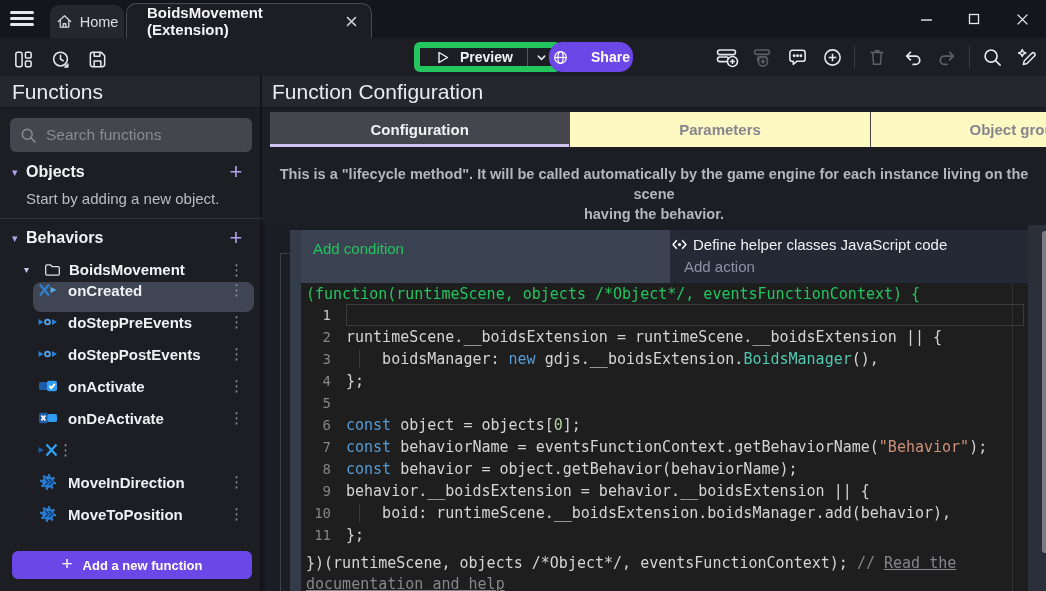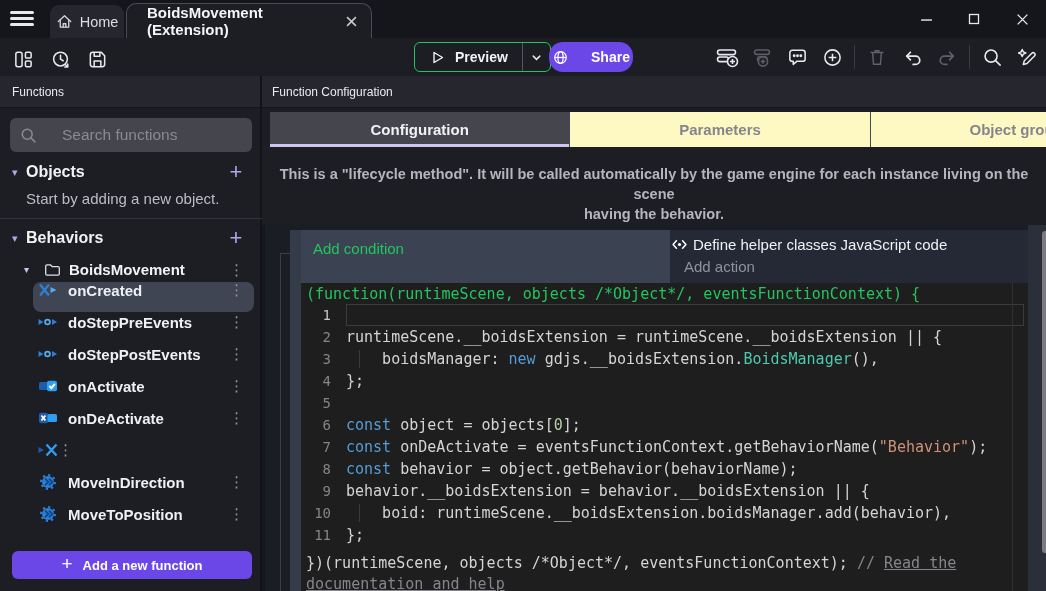--- a/index.html
+++ b/index.html
@@ -18,38 +18,38 @@
   .tab-doc { position:absolute; left:126px; top:3px; height:35px; width:246px; background:#1d1d24;
              border:1px solid #4b4b54; border-bottom:none; border-radius:10px 10px 0 0;
              display:flex; align-items:center; padding:0 14px 0 20px; gap:12px; }
   .tab-doc .lbl { font-size:15px; font-weight:bold; color:#f4f4f8; flex:1; }
   .winbtn { position:absolute; top:5px; width:30px; height:28px; display:flex; align-items:center; justify-content:center; }
 
   
   .toolbar { position:absolute; left:0; top:38px; width:1046px; height:38px; background:#1d1d24; }
   .tb-left { position:absolute; left:10px; top:8px; display:flex; gap:11px; }
   .btn-preview { position:absolute; left:414px; top:4px; height:30px; display:flex; align-items:stretch;
-                 border:1px solid #22c55e; border-radius:6px; overflow:hidden; }
+                 border:6px solid #22c55e; border-radius:6px; overflow:hidden; }
   .btn-preview .pmain { display:flex; align-items:center; gap:9px; padding:0 14px; cursor:pointer; }
   .btn-preview .pdrop { display:flex; align-items:center; padding:0 7px; border-left:1px solid #56565e; cursor:pointer; }
   .btn-preview .txt { font-size:14px; font-weight:bold; color:#f2f2f6; }
   .btn-share { position:absolute; left:549px; top:4px; height:30px; width:84px; background:#6c47e8;
                border-radius:14px; display:flex; align-items:center; justify-content:center; gap:22px; cursor:pointer; }
   .btn-share .txt { font-size:14px; font-weight:bold; color:#fff; }
   .tb-right { position:absolute; right:6px; top:4px; height:30px; display:flex; align-items:center; gap:9px; }
   .tbi { width:26px; height:26px; display:flex; align-items:center; justify-content:center; cursor:pointer; border-radius:4px; }
   .tb-div { width:1px; height:24px; background:#3a3a42; }
 
   
   .sidebar { position:absolute; left:0; top:76px; width:262px; height:515px; background:#1d1d24;
              border-right:2px solid #121218; }
   .panel-head { height:32px; background:#26262e; border-bottom:1px solid #15151a;
-                display:flex; align-items:center; padding-left:12px; font-size:12px; color:#eaeaf0; }
+                display:flex; align-items:center; padding-left:12px; font-size:21px; color:#eaeaf0; }
   .searchbox { position:absolute; left:10px; top:42px; width:242px; height:34px; background:#45454e;
-               border-radius:6px; display:flex; align-items:center; padding:0 10px; gap:25px; }
+               border-radius:6px; display:flex; align-items:center; padding:0 10px; gap:9px; }
   .searchbox input { flex:1; background:transparent; border:none; outline:none; color:#e8e8ee;
                      font-size:15.5px; font-family:"Liberation Sans",sans-serif; }
   .searchbox input::placeholder { color:#8a8a92; }
   .secrow { position:absolute; left:0; width:262px; height:28px; display:flex; align-items:center; }
   .secrow .caret { width:14px; margin-left:12px; color:#b3a3ee; font-size:11px; }
   .secrow .stitle { font-size:16px; font-weight:bold; color:#f2f2f6; }
   .secrow .plus { position:absolute; right:14px; top:0; width:24px; height:28px; display:flex;
                   align-items:center; justify-content:center; color:#b3a3ee; font-size:22px; font-weight:300; cursor:pointer; }
   .hint { position:absolute; left:26px; top:114px; font-size:15px; color:#bcbcc4; }
   .sdiv { position:absolute; left:0; top:142px; width:262px; height:1px; background:#33333b; }
@@ -479,21 +479,21 @@
         <div class="cl">
           <span class="ln">5</span>
           <span class="lc"></span>
         </div>
         <div class="cl">
           <span class="ln">6</span>
           <span class="lc"><span class="tk-kw">const</span><span class="tk-pl"> object = objects[</span><span class="tk-num">0</span><span class="tk-pl">];</span></span>
         </div>
         <div class="cl">
           <span class="ln">7</span>
-          <span class="lc"><span class="tk-kw">const</span><span class="tk-pl"> onDeActivate = eventsFunctionContext.getBehaviorName(</span><span class="tk-str">"Behavior"</span><span class="tk-pl">);</span></span>
+          <span class="lc"><span class="tk-kw">const</span><span class="tk-pl"> behaviorName = eventsFunctionContext.getBehaviorName(</span><span class="tk-str">"Behavior"</span><span class="tk-pl">);</span></span>
         </div>
         <div class="cl">
           <span class="ln">8</span>
           <span class="lc"><span class="tk-kw">const</span><span class="tk-pl"> behavior = object.getBehavior(behaviorName);</span></span>
         </div>
         <div class="cl">
           <span class="ln">9</span>
           <span class="lc"><span class="tk-pl">behavior.__boidsExtension = behavior.__boidsExtension || {</span></span>
         </div>
         <div class="cl">

